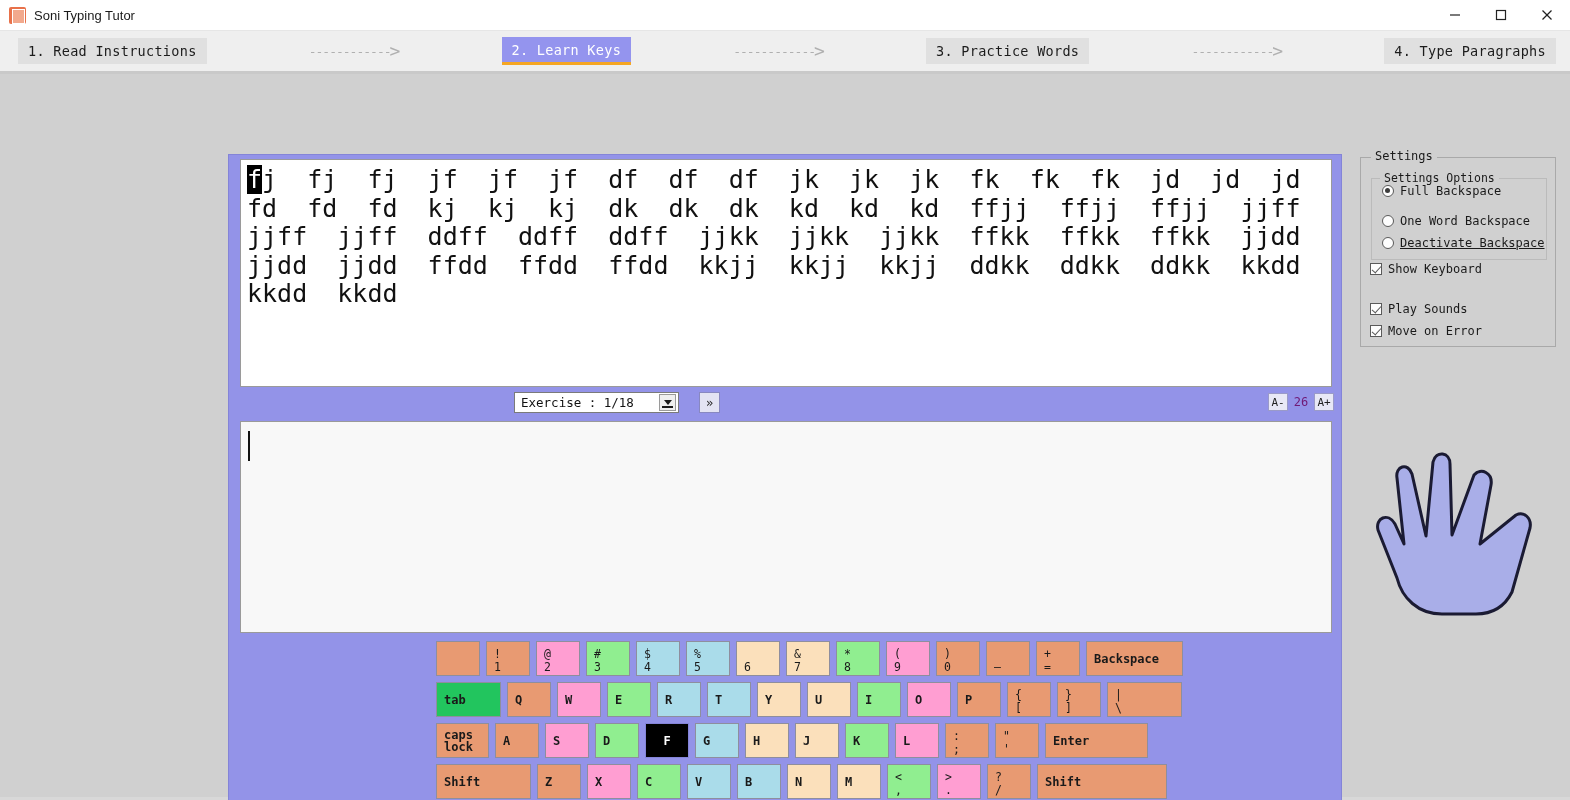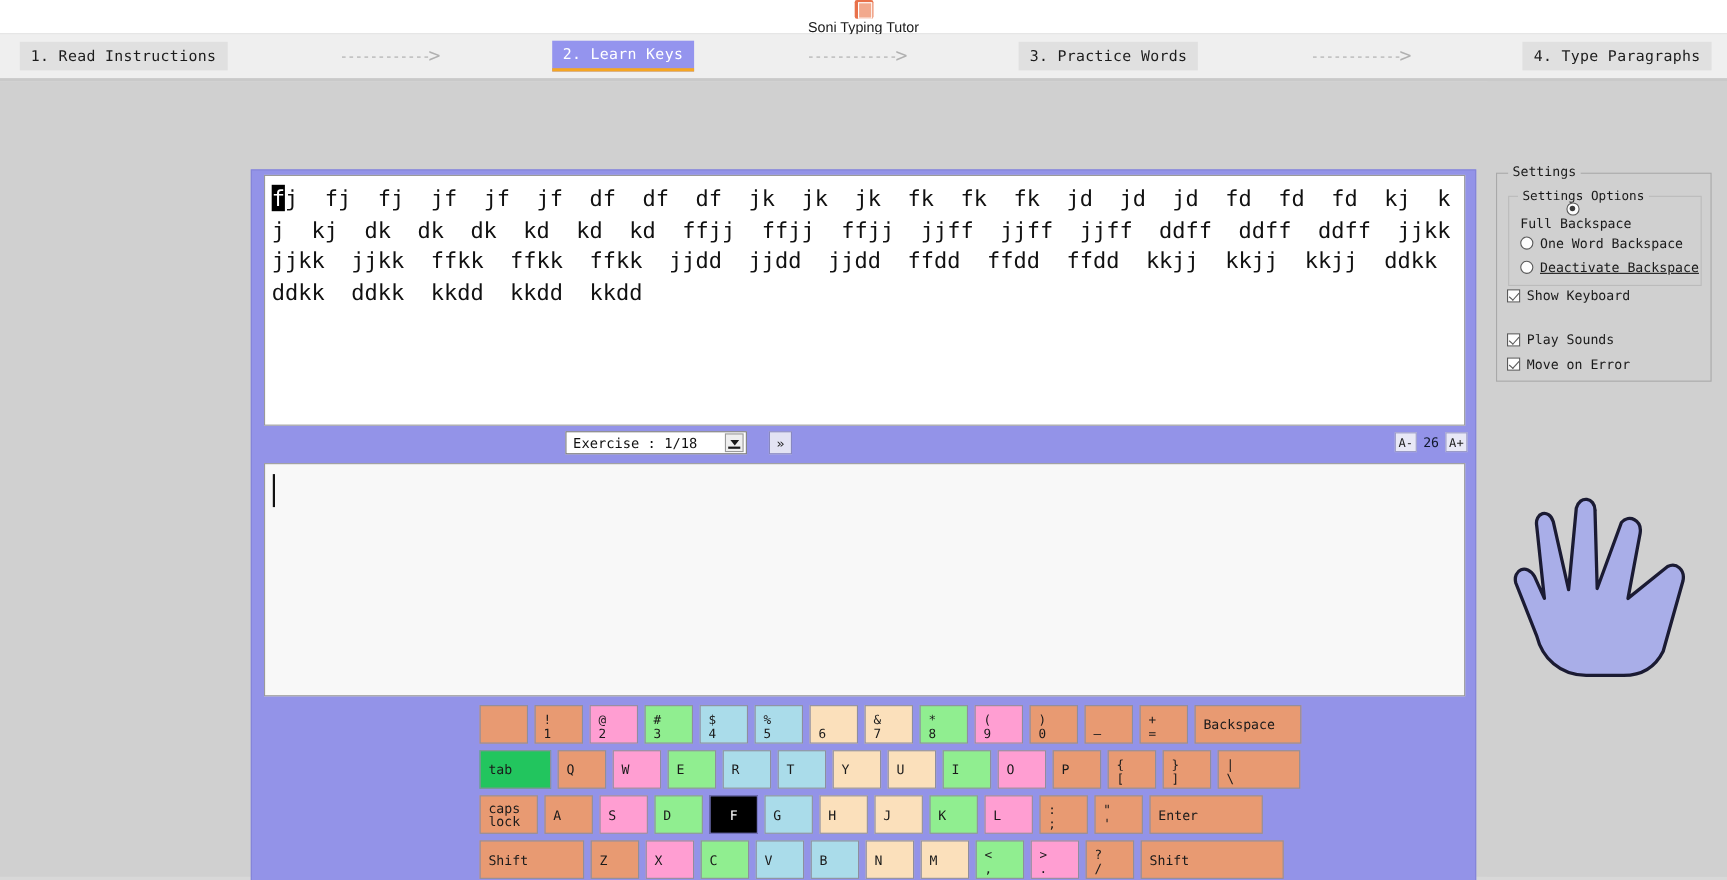--- a/index.html
+++ b/index.html
@@ -11,21 +11,20 @@
     font-family: "Liberation Sans", sans-serif;
   }
 
   
   #titlebar {
     height: 31px; width: 100%;
     background: #ffffff;
     display: flex; align-items: center;
     border-bottom: 1px solid #e6e6e6;
     position: relative;
-    flex-direction: column;
   }
   #app-icon {
     width: 17px; height: 17px;
     margin-left: 9px; margin-right: 8px;
     background: #e8714a;
     border-radius: 2px;
     position: relative;
     flex: none;
   }
   #app-icon::after {
@@ -189,21 +188,21 @@
     position: absolute;
     left: 11px; top: 4px;
     width: 1092px; height: 228px;
     background: #ffffff;
     border: 1px solid #9a9a9a;
     overflow: hidden;
     padding: 6px 4px 0 6px;
   }
   #exercise-text {
     font-family: "DejaVu Sans Mono", monospace;
-    font-size: 20px;
+    font-size: 25px;
     line-height: 28.5px;
     color: #111111;
     white-space: pre-wrap;
     word-break: break-all;
     letter-spacing: 0px;
   }
   #exercise-text .cur {
     background: #000000;
     color: #ffffff;
   }
@@ -260,21 +259,21 @@
     font-family: "DejaVu Sans Mono", monospace;
     font-size: 11px; color: #222;
     display: flex; align-items: center; justify-content: center;
   }
   #fs-minus { left: 1028px; }
   #fs-plus  { left: 1074px; }
   #fs-value {
     position: absolute; left: 1050px; top: 5px;
     width: 22px; text-align: center;
     font-family: "DejaVu Sans Mono", monospace;
-    font-size: 12px; color: #0f172a;
+    font-size: 12px; color: #701a75;
   }
 
   #type-area {
     position: absolute;
     left: 11px; top: 266px;
     width: 1092px; height: 212px;
     background: #f8f8f8;
     border: 1px solid #9a9a9a;
   }
   #caret {
@@ -295,21 +294,21 @@
   .key {
     height: 35px;
     border: 1px solid #8e8e9e;
     display: flex; align-items: center;
     font-family: "DejaVu Sans Mono", monospace;
     font-size: 12px;
     color: #1a1a1a;
     position: relative;
     flex: none;
   }
-  .key .lbl { padding-left: 7px; white-space: pre-line; line-height: 12px; }
+  .key .lbl { padding-left: 7px; white-space: pre-line; line-height: 12px; font-weight: bold; }
   .key.dual { flex-direction: column; align-items: flex-start; justify-content: center; }
   .key.dual .top { position: absolute; left: 7px; top: 5px; font-size: 11.5px; }
   .key.dual .bot { position: absolute; left: 7px; top: 18px; font-size: 11.5px; }
   .key.active { background: #000000 !important; color: #ffffff; border-color: #8484d8; }
   .kgap { flex: none; }
 </style>
 </head>
 <body>
 
 <div id="titlebar">
@@ -572,21 +571,21 @@
         </div>
       </div>
   </div>
 
   <div id="right-panel">
     <div class="groupbox" id="settings-box">
       <div class="legend">Settings</div>
 
       <div id="backspace-box">
         <div class="legend">Settings Options</div>
-        <div class="chkrow" style="position:absolute;left:10px;top:5px;flex-direction:column;">
+        <div class="chkrow" style="position:absolute;left:10px;top:5px;">
           <span class="radio sel"></span>
           <span>Full Backspace</span>
         </div>
         <div class="chkrow" style="position:absolute;left:10px;top:35px;">
           <span class="radio"></span>
           <span>One Word Backspace</span>
         </div>
         <div class="chkrow" style="position:absolute;left:10px;top:57px;text-decoration:underline;">
           <span class="radio"></span>
           <span>Deactivate Backspace</span>

